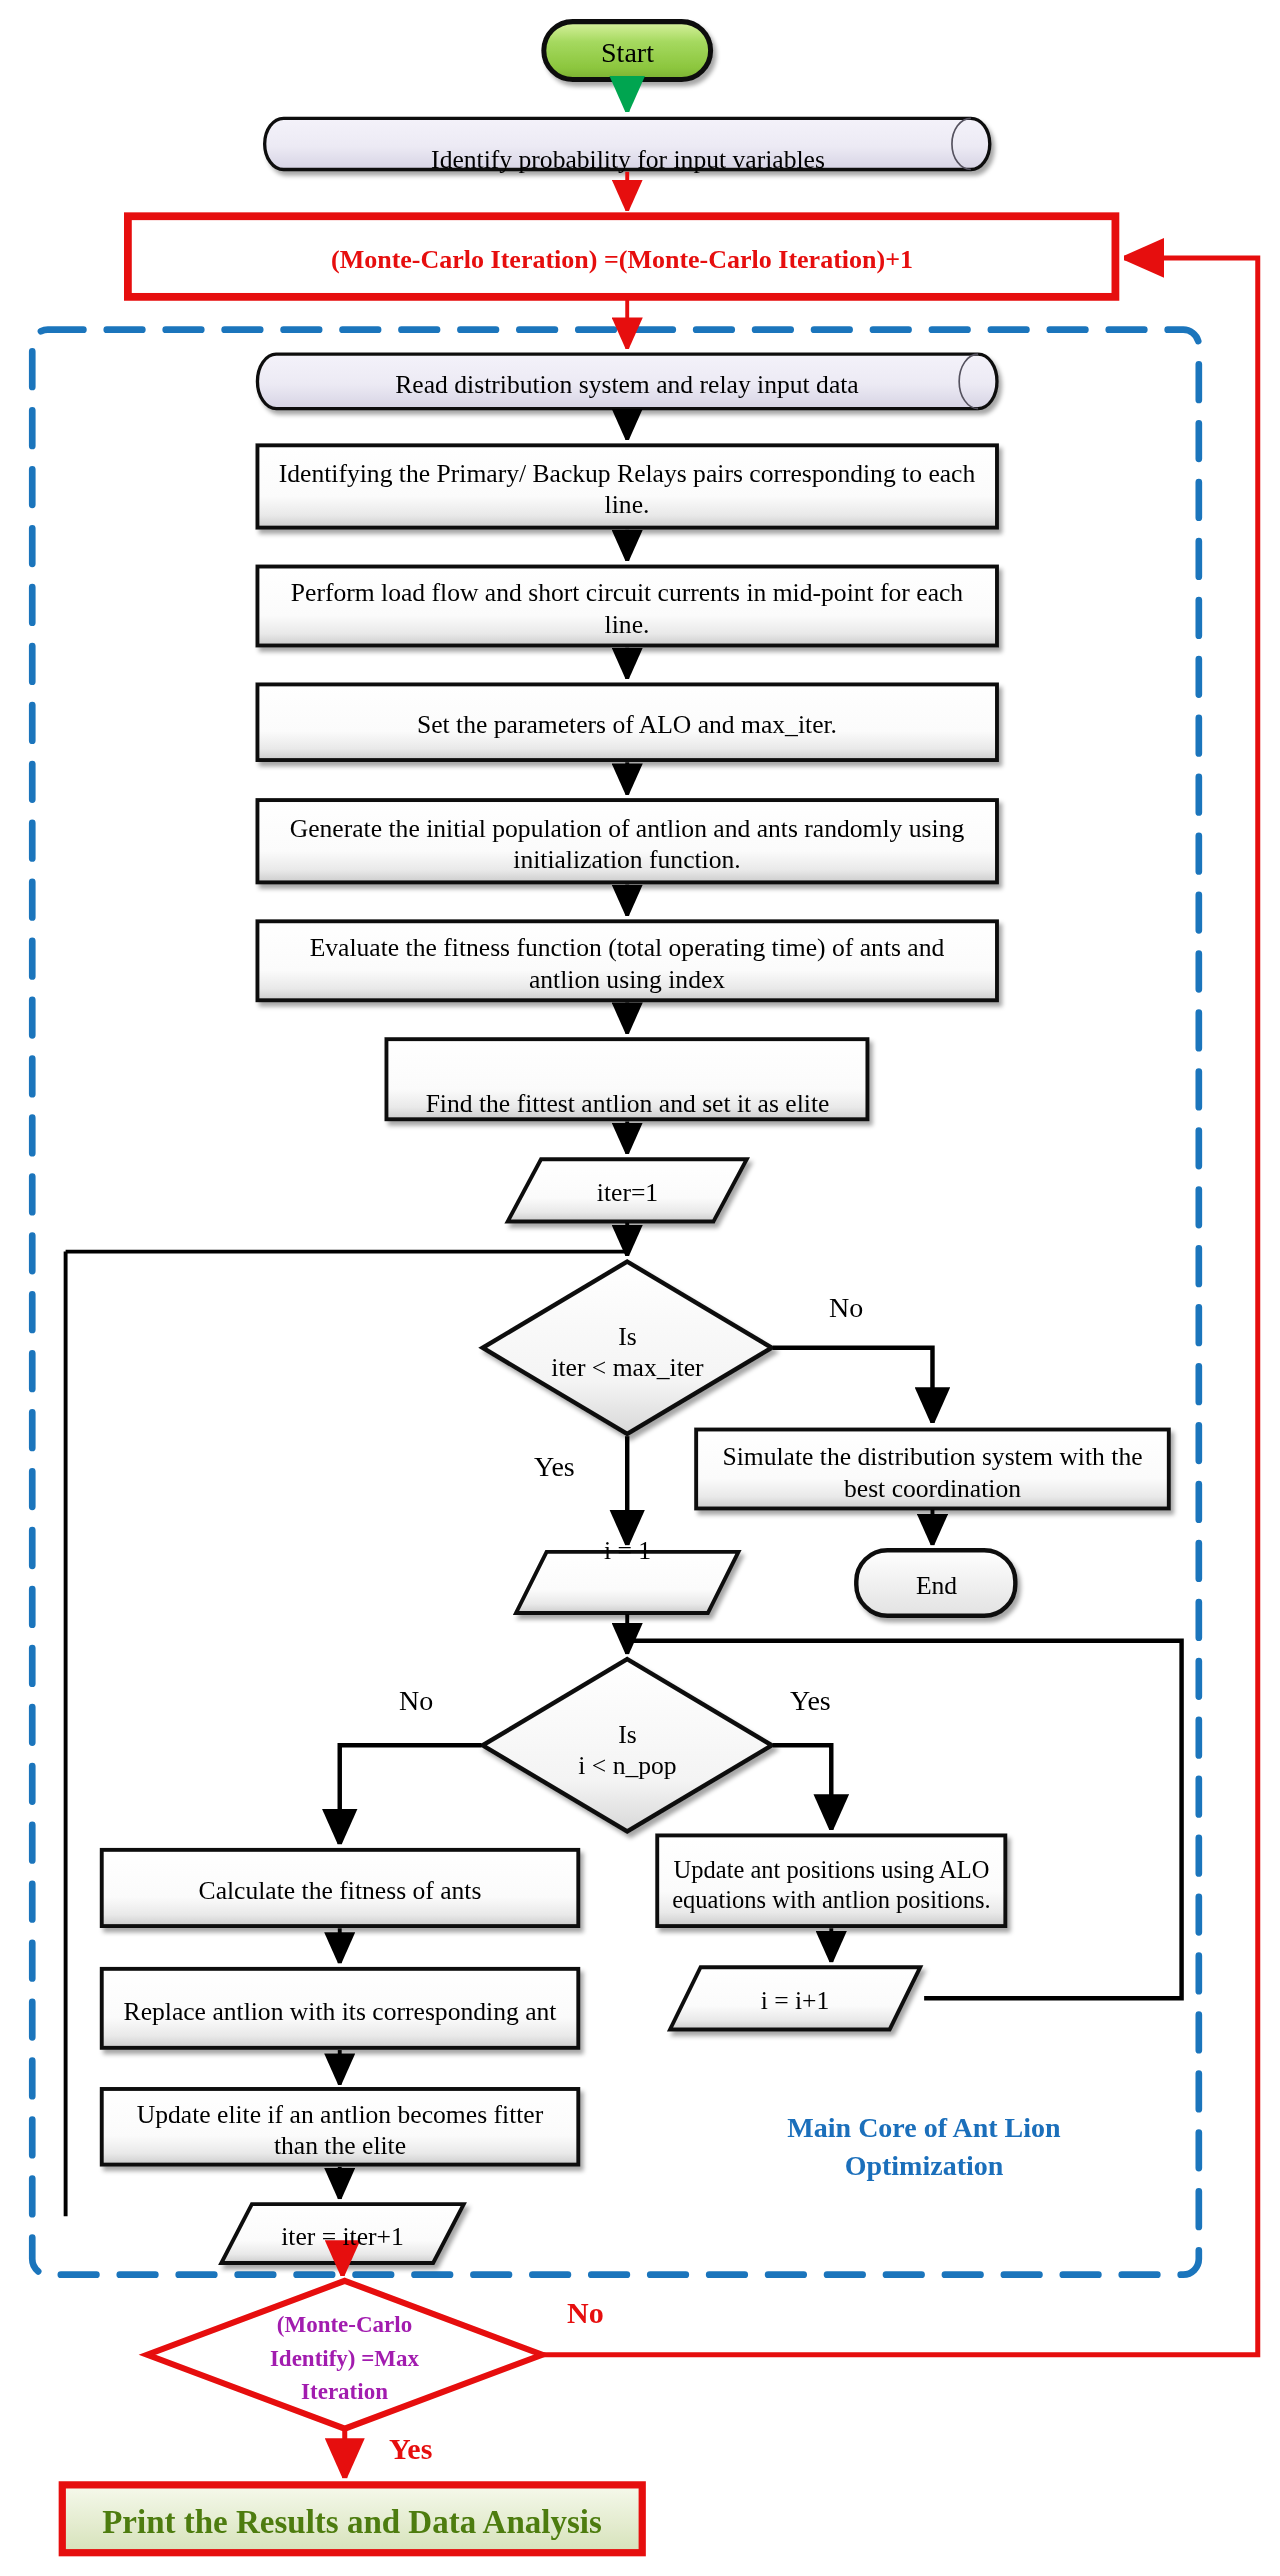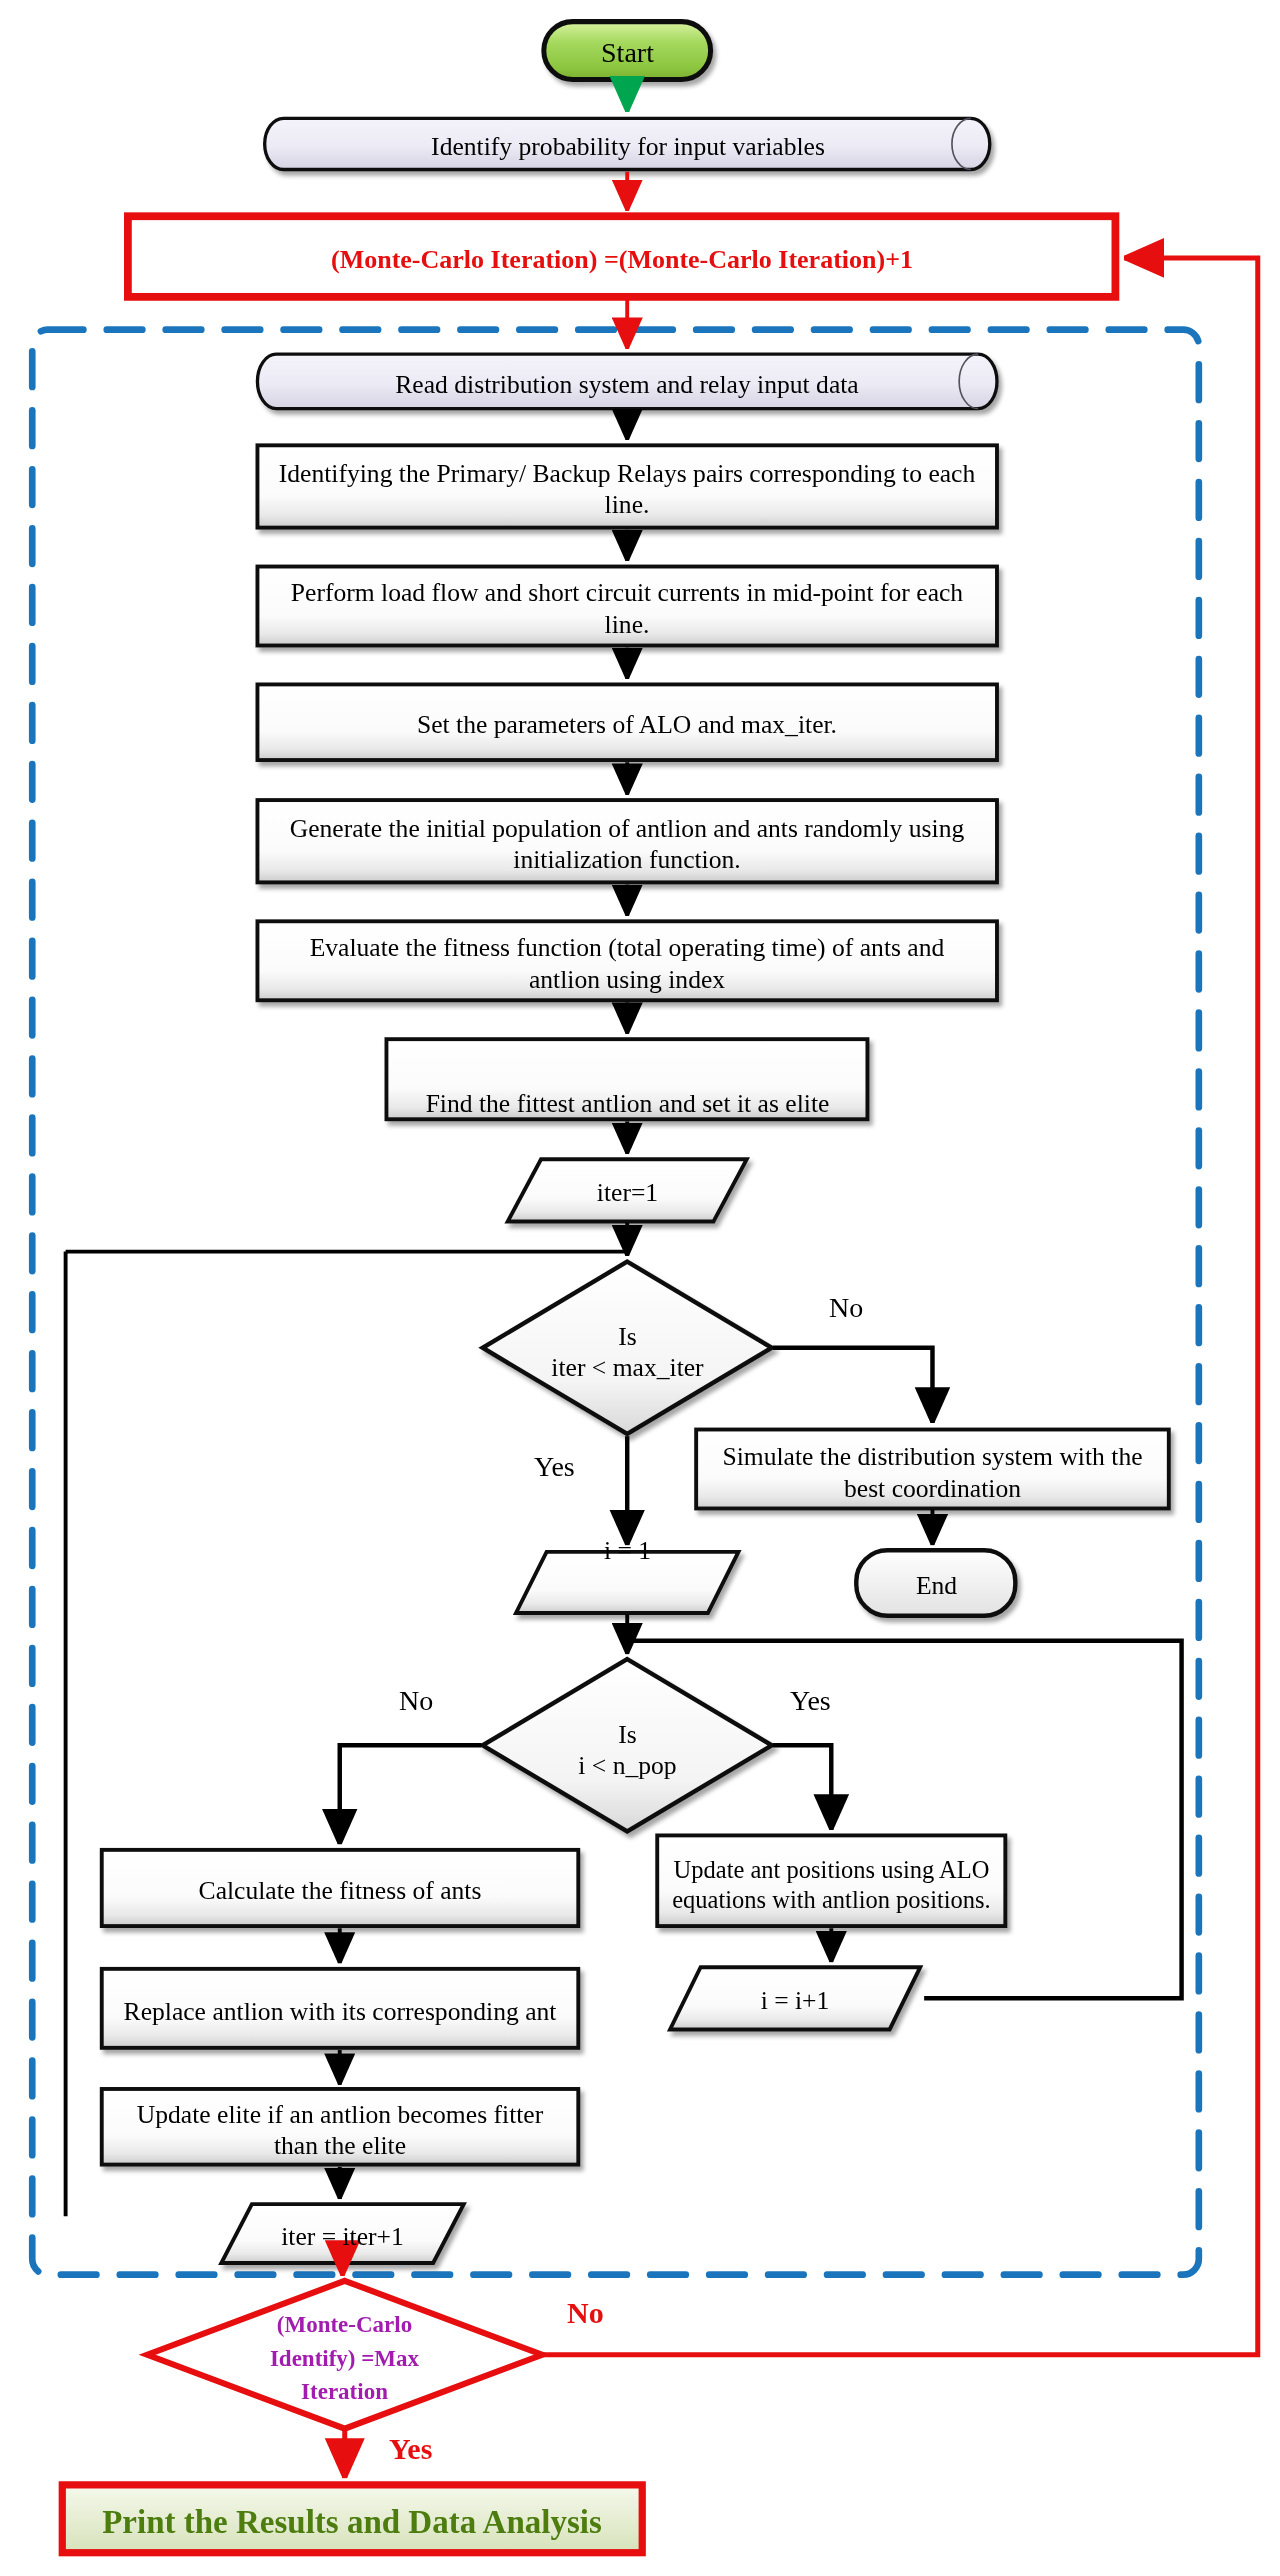--- a/index.html
+++ b/index.html
@@ -150,21 +150,21 @@
 
   <path d="M616,4071 V4092" stroke="#e60e0e" stroke-width="8" fill="none" marker-end="url(#arrR)"></path>
   <path d="M977,4234 H2262 V463 H2022" stroke="#e60e0e" stroke-width="9" fill="none" marker-end="url(#arrR)"></path>
   <path d="M620,4369 V4456" stroke="#e60e0e" stroke-width="9" fill="none" marker-end="url(#arrR)"></path>
 </svg>
 
 <div class="lbl start-lbl" style="left:544px;top:21px;width:167px;height:58px;">
   <div class="inner">Start</div>
 </div>
 
-<div class="lbl" style="left:284px;top:118px;width:688px;height:51px;justify-content:center;">
+<div class="lbl" style="left:284px;top:131px;width:688px;height:51px;justify-content:center;">
   <div class="inner">Identify probability for input variables</div>
 </div>
 
 <div class="lbl mc-inc" style="left:139px;top:216px;width:966px;height:81px;">
   <div class="inner">(Monte-Carlo Iteration) =(Monte-Carlo Iteration)+1</div>
 </div>
 
 <div class="lbl" style="left:276px;top:354px;width:702px;height:55px;">
   <div class="inner">Read distribution system and relay input data</div>
 </div>
@@ -244,20 +244,24 @@
 </div>
 
 <div class="lbl" style="left:221px;top:2204px;width:243px;height:59px;">
   <div class="inner">iter = iter+1</div>
 </div>
 
 <div class="lbl" style="left:670px;top:1967px;width:250px;height:62px;">
   <div class="inner">i = i+1</div>
 </div>
 
+<div class="annotation" style="left:718px;top:2109px;width:412px;">
+  <div>Main Core of Ant Lion</div>
+  <div>Optimization</div>
+</div>
 
 <div class="lbl mc-check" style="left:211px;top:2291px;width:267px;height:129px;">
   <div class="inner">
     <div>(Monte-Carlo</div>
     <div>Identify) =Max</div>
     <div>Iteration</div>
   </div>
 </div>
 <div class="edge-label red-bold redge" style="left:567px;top:2296px;">No</div>
 <div class="edge-label red-bold redge" style="left:389px;top:2432px;">Yes</div>

